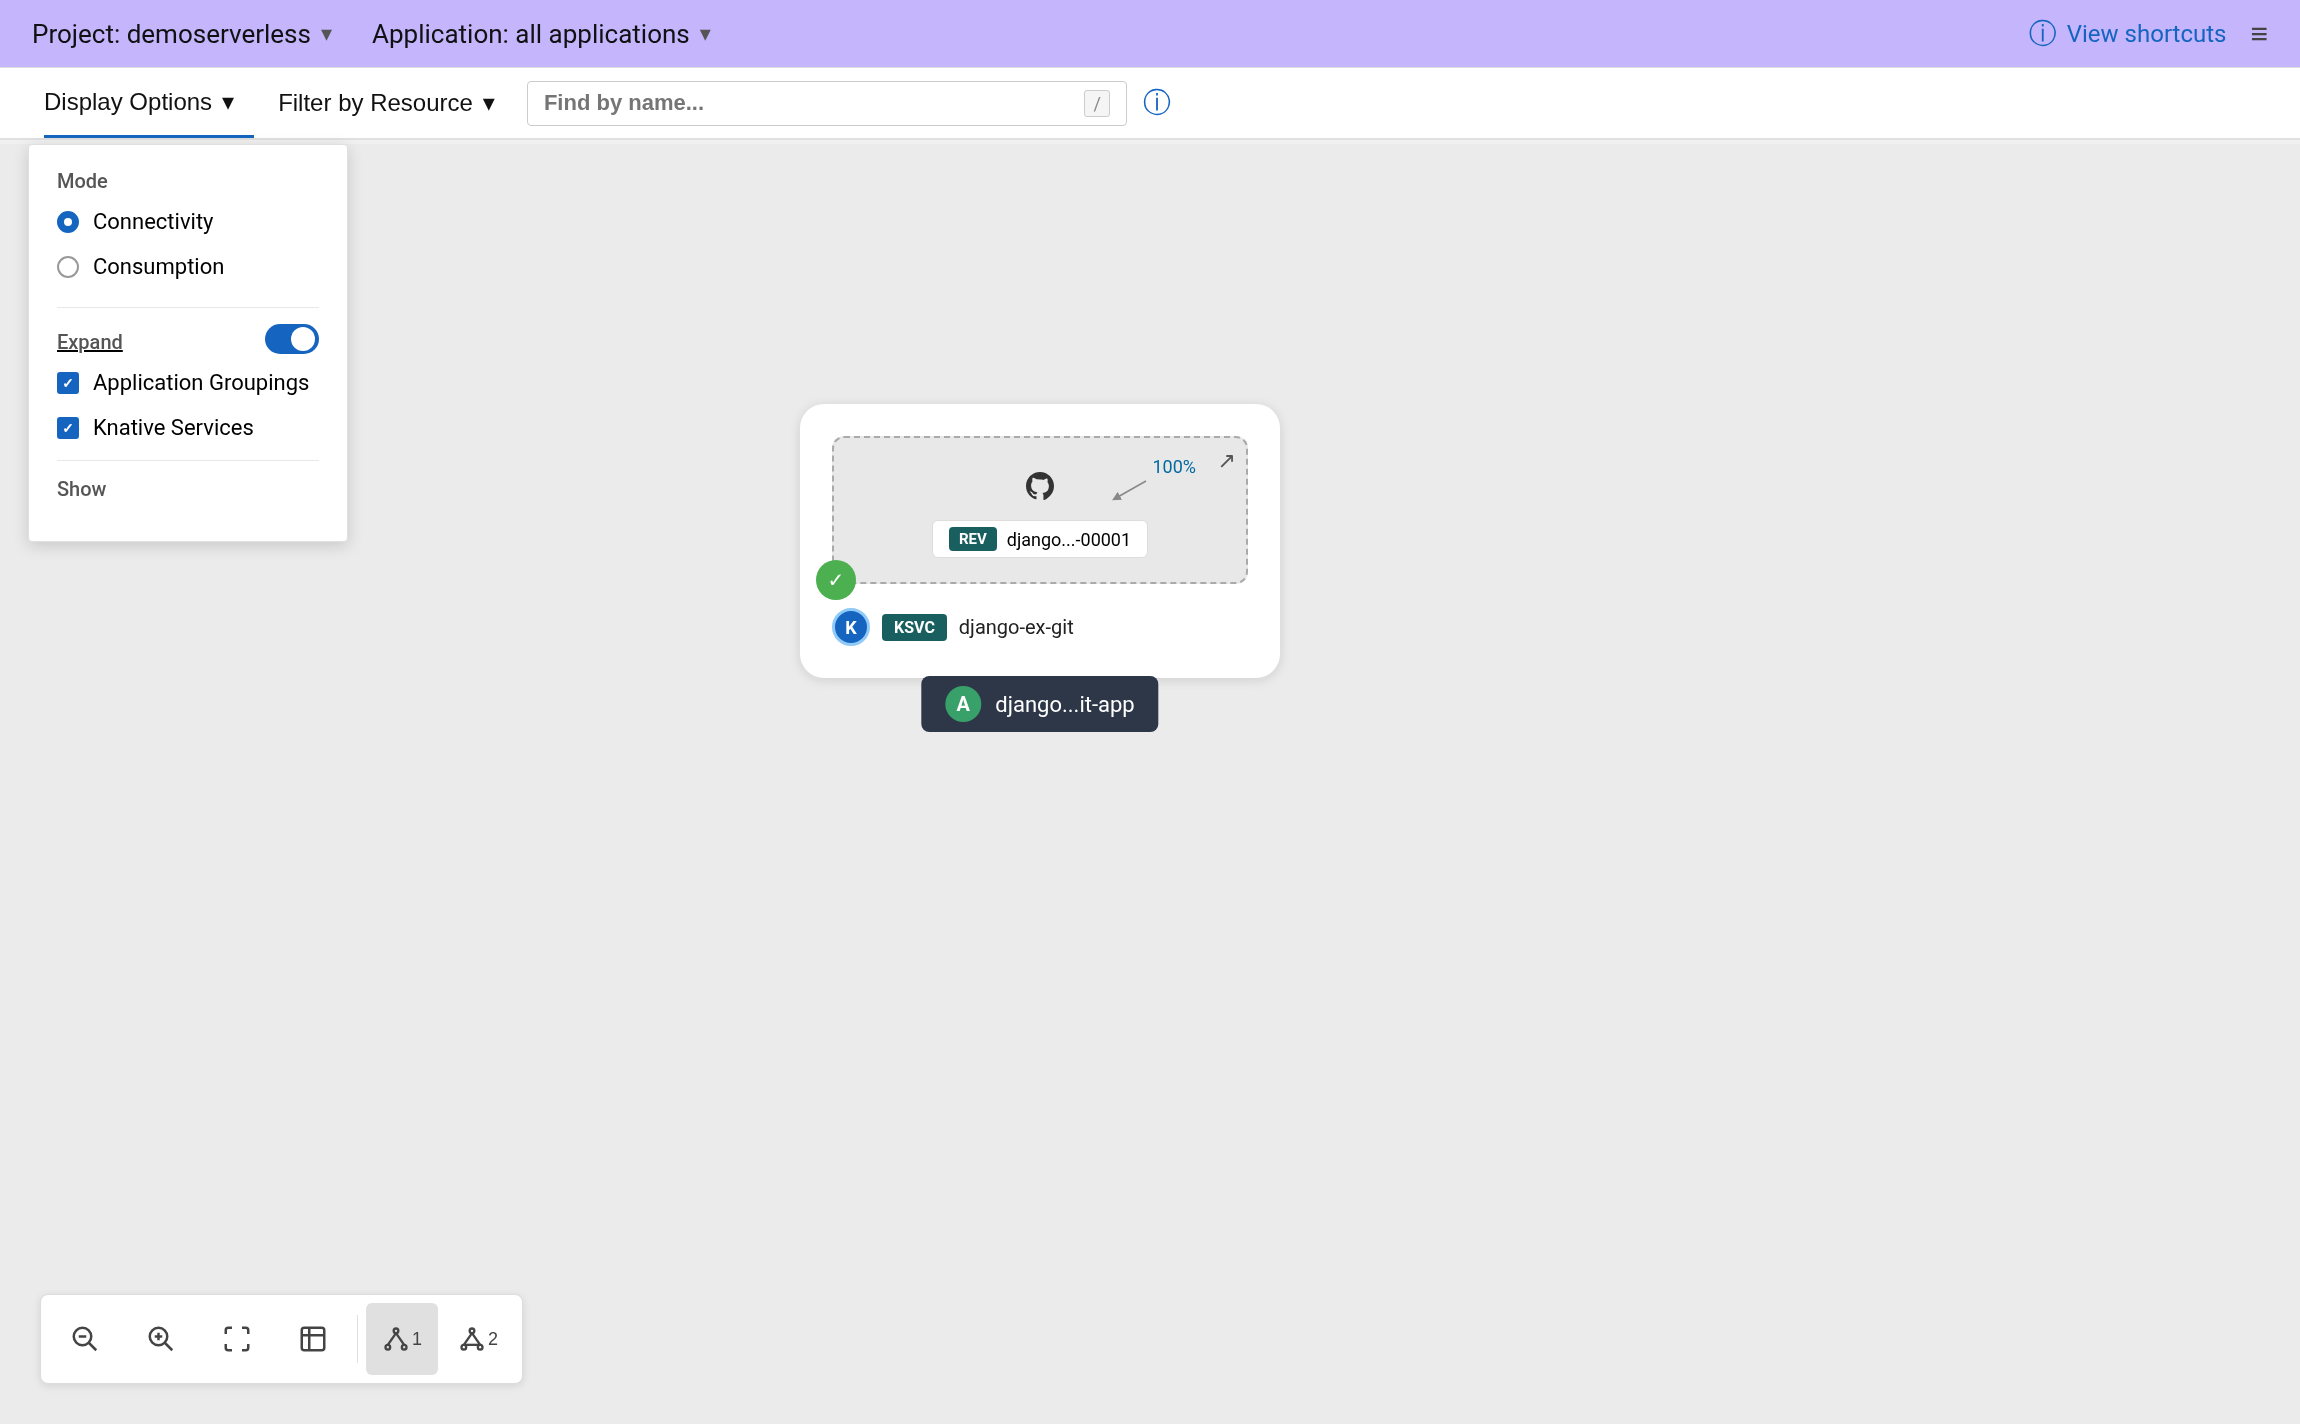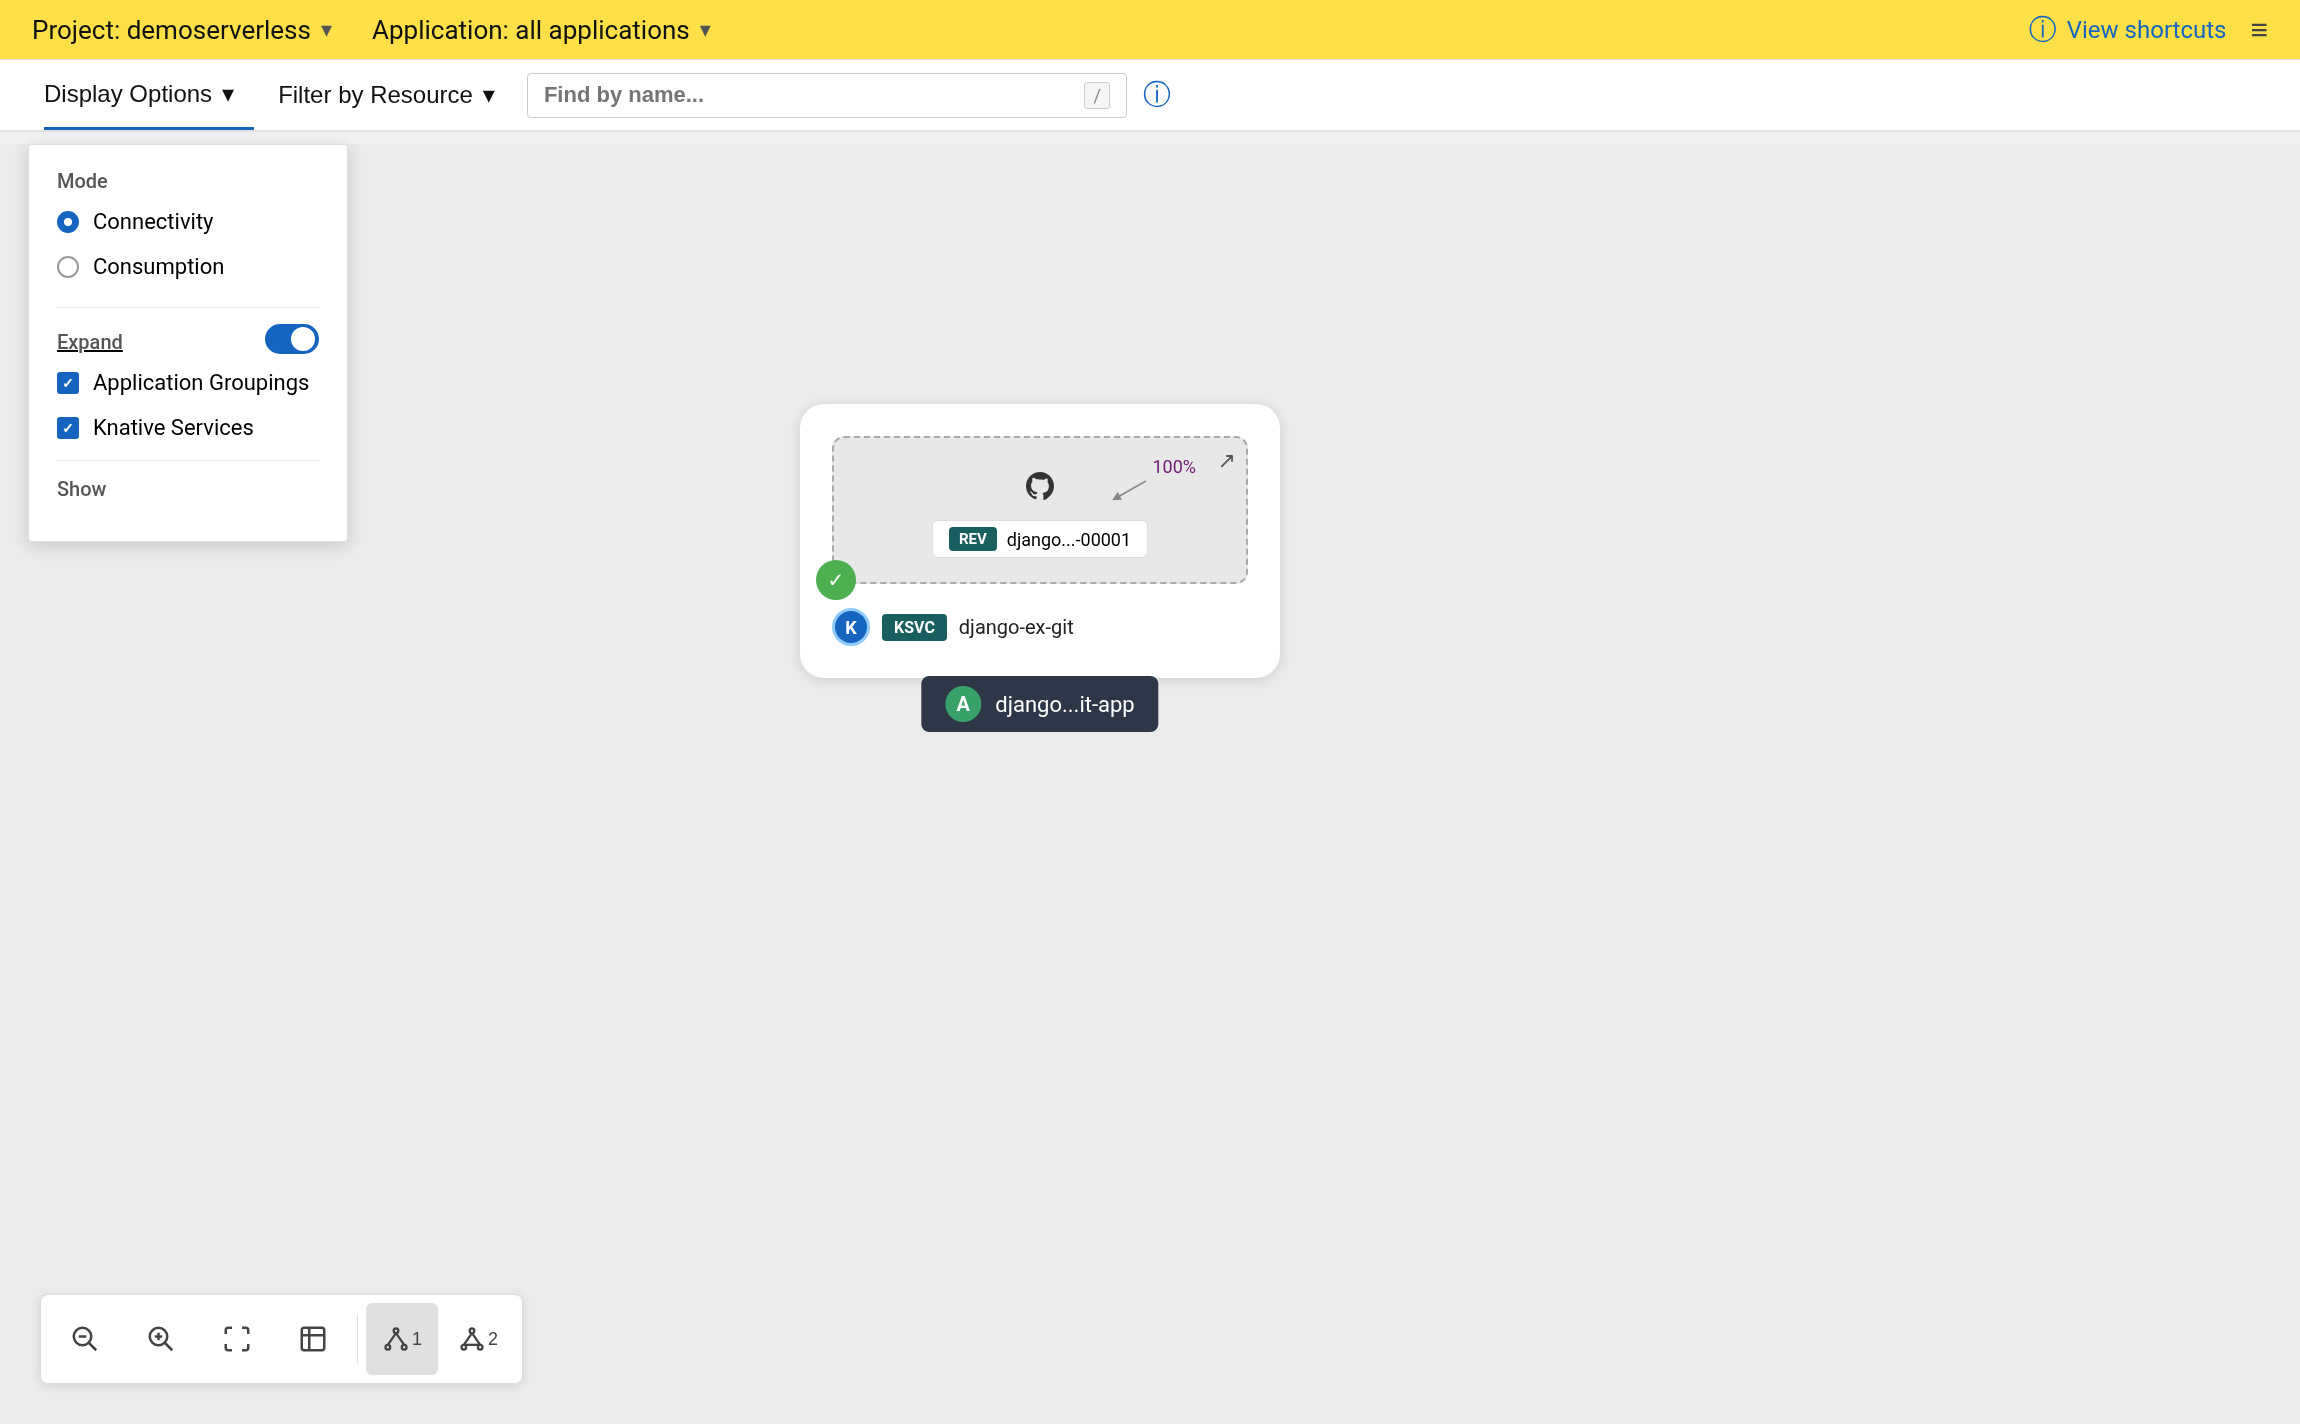--- a/index.html
+++ b/index.html
@@ -1,22 +1,22 @@
 <!DOCTYPE html>
 <html><head>
   <meta charset="utf-8">
   <style>
     * { box-sizing: border-box; margin: 0; padding: 0; }
     body { font-family: -apple-system, BlinkMacSystemFont, 'Segoe UI', Roboto, sans-serif; background: #f0f0f0; width: 2300px; height: 1424px; overflow: hidden; position: relative; }
 
     
     .topbar {
       display: flex; align-items: center; justify-content: space-between;
-      background: #fde047; border-bottom: 1px solid #ddd;
-      height: 60px; padding: 0 32px;
+      background: #c4b5fd; border-bottom: 1px solid #ddd;
+      height: 68px; padding: 0 32px;
     }
     .topbar-left { display: flex; align-items: center; gap: 40px; }
     .topbar-project, .topbar-app {
       display: flex; align-items: center; gap: 10px;
       font-size: 26px; color: #111; cursor: pointer;
     }
     .topbar-project span, .topbar-app span { font-weight: 400; }
     .chevron-icon { font-size: 22px; color: #555; }
     .topbar-right { display: flex; align-items: center; gap: 24px; }
     .view-shortcuts { display: flex; align-items: center; gap: 10px; color: #1565c0; font-size: 24px; text-decoration: none; cursor: pointer; }
@@ -113,21 +113,21 @@
       border: 2px dashed #aaa; border-radius: 12px;
       padding: 24px; position: relative; background: #e8e8e8;
       display: flex; flex-direction: column; align-items: center;
     }
     .node-external-icon {
       position: absolute; top: 10px; right: 10px;
       font-size: 22px; color: #555; cursor: pointer;
     }
     .percent-label {
       position: absolute; top: 18px; right: 50px;
-      font-size: 18px; color: #701a75;
+      font-size: 18px; color: #0369a1;
     }
     .ring-outer {
       width: 160px; height: 160px; border-radius: 50%;
       background: #fff; border: 3px solid #ccc;
       display: flex; align-items: center; justify-content: center;
       margin: 40px 0 20px;
     }
     .ring-inner {
       width: 120px; height: 120px; border-radius: 50%;
       background: #f8f8f8; border: 3px solid #ddd;

